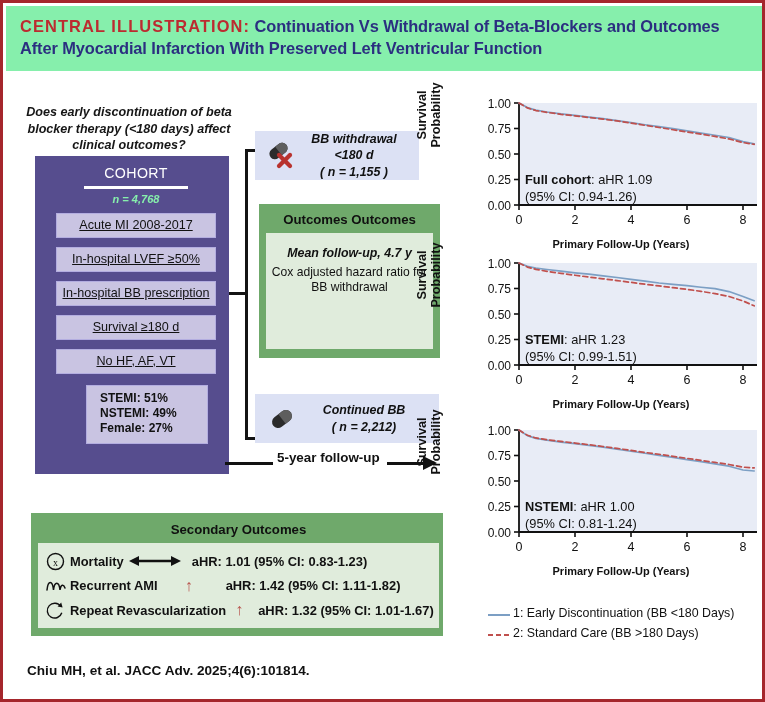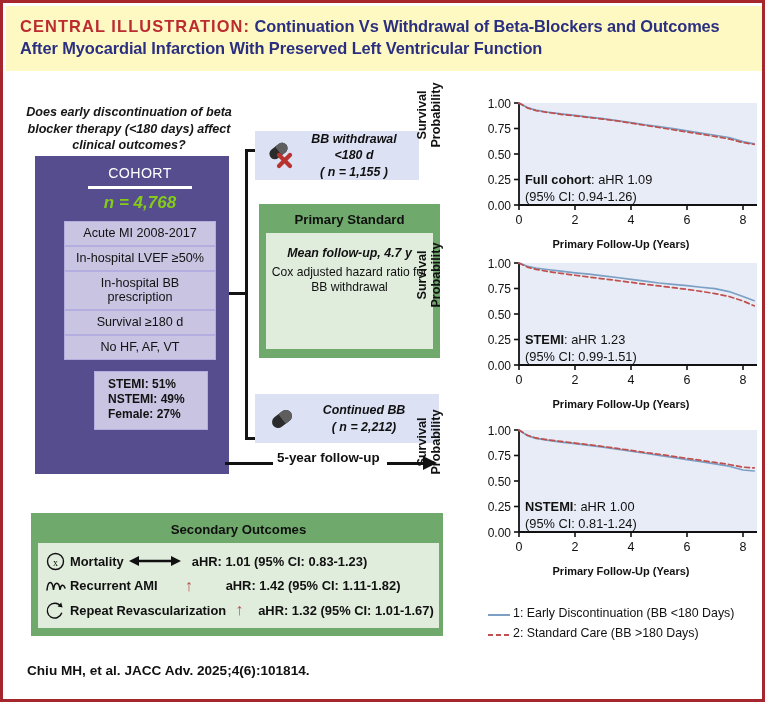--- a/index.html
+++ b/index.html
@@ -14,21 +14,21 @@
     background: #ffffff;
     border: 3px solid #a5262c;
     overflow: hidden;
   }
 
   
   .header-band {
     position: absolute;
     left: 3px; top: 3px;
     width: 759px;
-    background: #fef9c3;
+    background: #86efac;
     padding: 10px 14px 12px 14px;
   }
   .header-title {
     font-size: 16.4px;
     font-weight: bold;
     line-height: 1.32;
     color: #2b2f80;
     letter-spacing: -0.1px;
   }
   .header-kicker {
@@ -50,50 +50,52 @@
     color: #161616;
   }
 
   
   .cohort {
     position: absolute;
     left: 32px; top: 153px;
     width: 194px;
     height: 318px;
     background: #564d8e;
-    padding: 9px 13px 0 29px;
+    padding: 9px 13px 0 21px;
   }
   .cohort-title {
     text-align: center;
     color: #ffffff;
     font-size: 14.2px;
     letter-spacing: 0.4px;
     padding-bottom: 5px;
   }
   .cohort-rule {
     width: 104px;
     height: 2.5px;
     background: #ffffff;
     margin: 0 auto 4px auto;
   }
   .cohort-n {
     text-align: center;
-    color: #84cc16;
-    font-size: 17px;
+    color: #86efac;
+    font-size: 11px;
     font-style: italic;
     font-weight: bold;
     padding-bottom: 8px;
   }
   .criteria-row {
     background: #c9c4e2;
     color: #121212;
     font-size: 12.6px;
     text-align: center;
     padding: 4px 2px 5px 2px;
+    margin-bottom: 9px;
     border: 1px solid #b3ade0;
+    text-decoration: underline;
   }
   .stats-box {
     background: #c9c4e2;
     border: 1px solid #b3ade0;
     margin: 11px 8px 0 30px;
     padding: 5px 0 6px 13px;
   }
   .stats-box div {
     font-size: 12px;
     font-weight: bold;
@@ -281,21 +283,21 @@
         </g>
       </svg>
     </div>
     <div class="branch-label">
       <div>BB withdrawal &lt;180 d</div>
       <div>( n = 1,155 )</div>
     </div>
   </div>
 
   <div class="primary">
-    <div class="primary-title">Primary Standard</div>
+    <div class="primary-title">Outcomes Outcomes</div>
     <div class="primary-inner">
       <div class="l2">Mean follow-up, 4.7 y</div>
       <div class="l3">Cox adjusted hazard ratio for BB withdrawal</div>
     </div>
   </div>
 
   <div class="branch branch-continued">
     <div class="pill-icon">
       <svg width="34" height="30" viewBox="0 0 34 30">
         <g transform="rotate(-38 17 15)">

